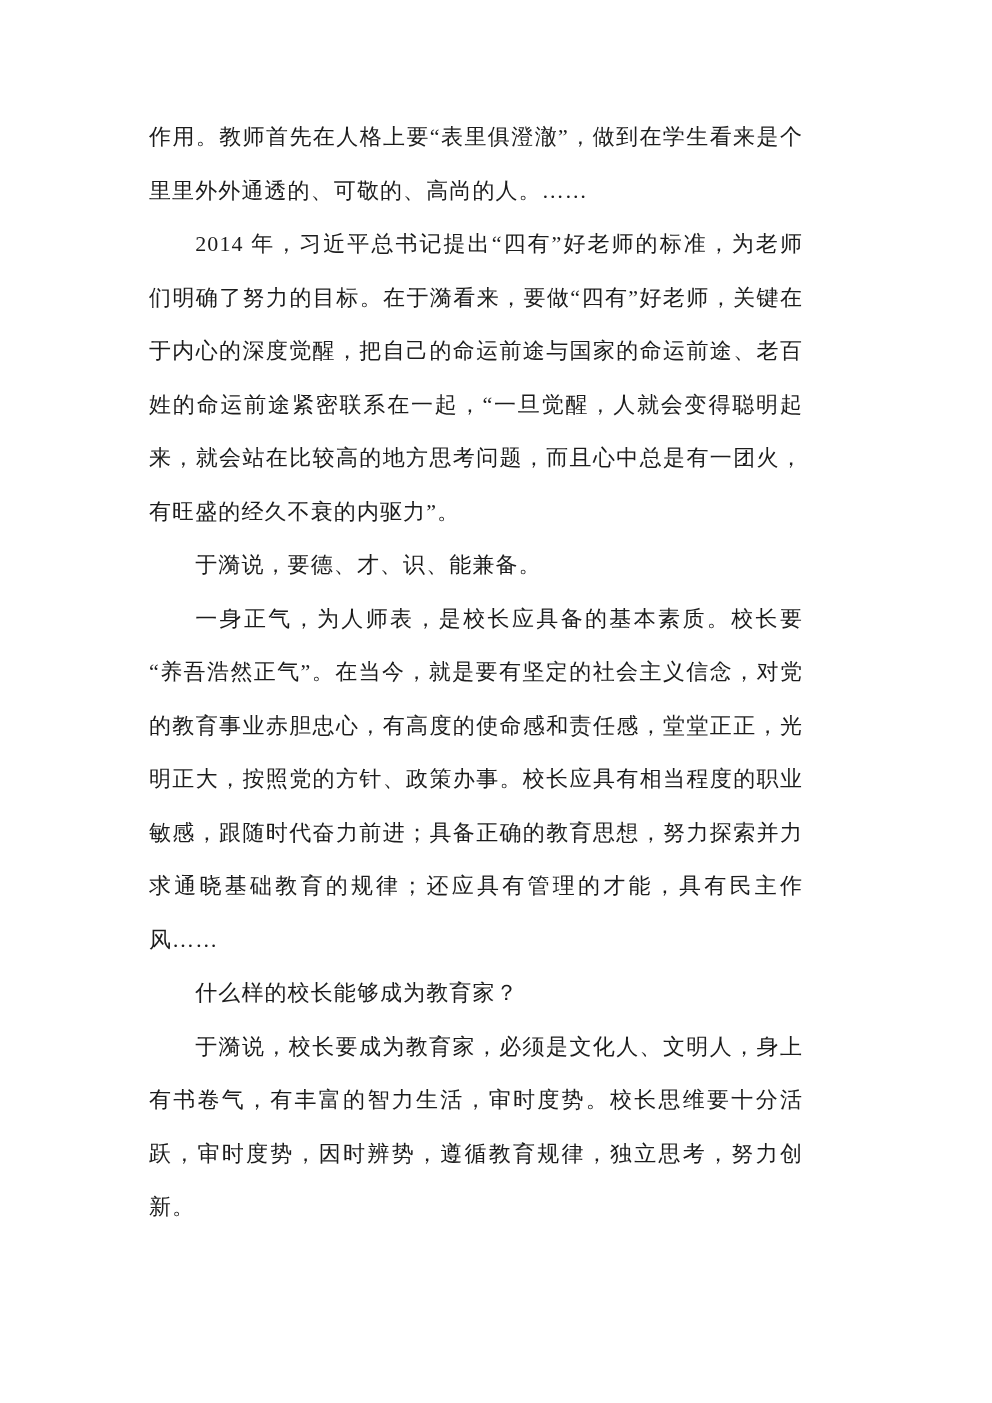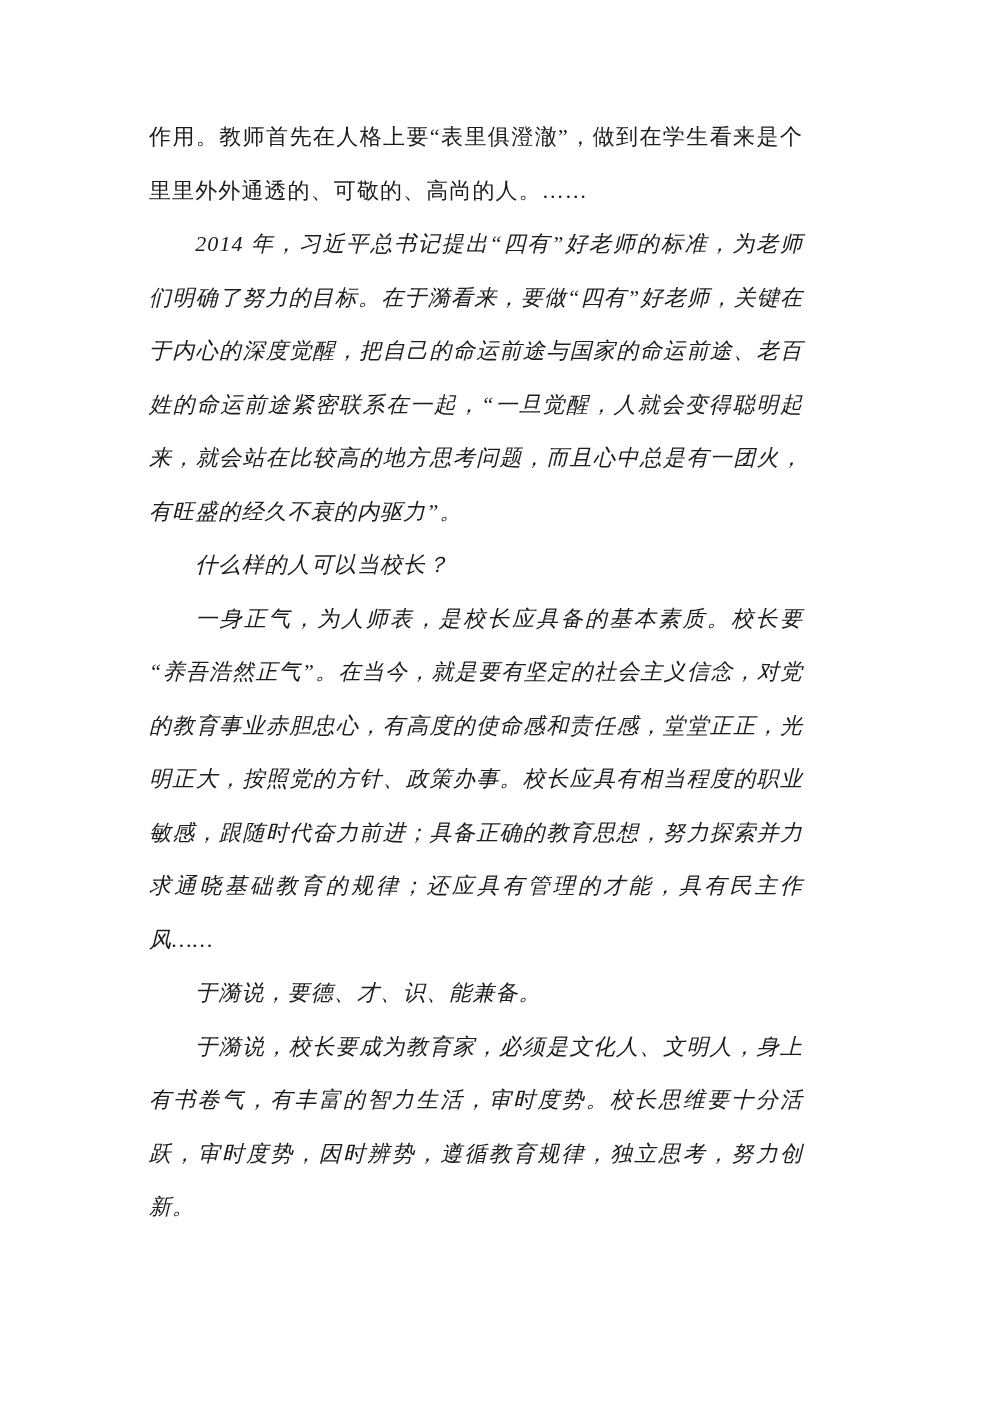--- a/index.html
+++ b/index.html
@@ -21,26 +21,25 @@
     font-family: "Liberation Serif", "DejaVu Serif", serif;
     font-size: 22px;
     line-height: 53.5px;
     color: #1c1c1c;
     text-align: justify;
     letter-spacing: 1.1px;
     word-break: break-all;
   }
   .indent {
     text-indent: 2.1em;
-    font-style: italic;
   }
 </style>
 </head>
 <body>
 
 <div class="page">
   <p class="para">作用。教师首先在人格上要“表里俱澄澈”，做到在学生看来是个里里外外通透的、可敬的、高尚的人。……</p>
   <p class="para indent">2014 年，习近平总书记提出“四有”好老师的标准，为老师们明确了努力的目标。在于漪看来，要做“四有”好老师，关键在于内心的深度觉醒，把自己的命运前途与国家的命运前途、老百姓的命运前途紧密联系在一起，“一旦觉醒，人就会变得聪明起来，就会站在比较高的地方思考问题，而且心中总是有一团火，有旺盛的经久不衰的内驱力”。</p>
-  <p class="para indent">什么样的人可以当校长？</p>
+  <p class="para indent">于漪说，要德、才、识、能兼备。</p>
   <p class="para indent">一身正气，为人师表，是校长应具备的基本素质。校长要 “养吾浩然正气”。在当今，就是要有坚定的社会主义信念，对党的教育事业赤胆忠心，有高度的使命感和责任感，堂堂正正，光明正大，按照党的方针、政策办事。校长应具有相当程度的职业敏感，跟随时代奋力前进；具备正确的教育思想，努力探索并力求通晓基础教育的规律；还应具有管理的才能，具有民主作风……</p>
-  <p class="para indent">于漪说，要德、才、识、能兼备。</p>
+  <p class="para indent">什么样的校长能够成为教育家？</p>
   <p class="para indent">于漪说，校长要成为教育家，必须是文化人、文明人，身上有书卷气，有丰富的智力生活，审时度势。校长思维要十分活跃，审时度势，因时辨势，遵循教育规律，独立思考，努力创新。</p>
 </div>
 
 </body></html>

